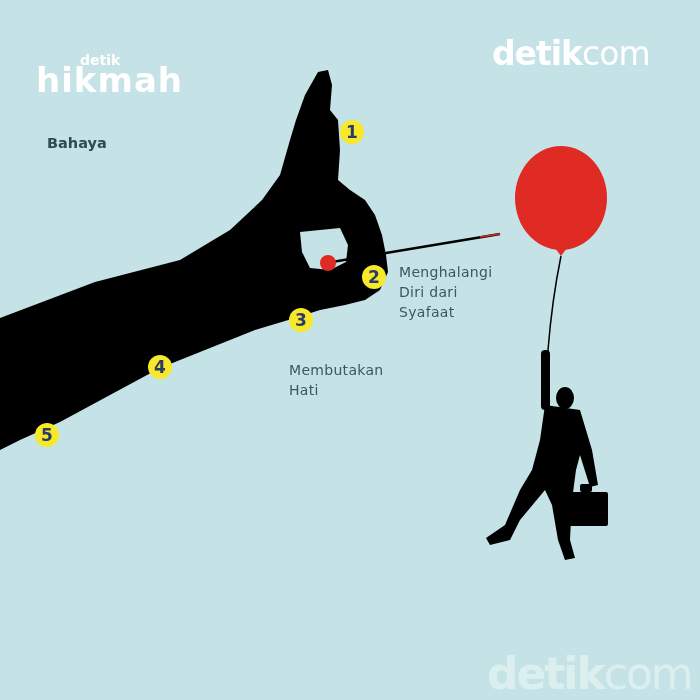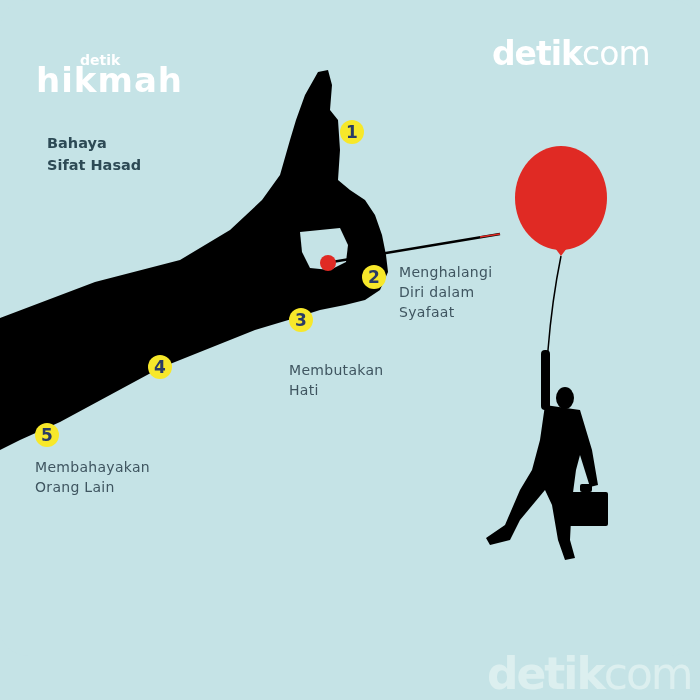--- a/index.html
+++ b/index.html
@@ -46,36 +46,33 @@
 
   <div class="logo-detik-small">detik</div>
   <div class="logo-hikmah">hikmah</div>
 
   <div class="brand-top">
     <b>detik</b><span>com</span>
   </div>
 
   <div class="title">
     <div>Bahaya</div>
-    <div>Sifat Hasad</div>
   </div>
 
   <div class="badge" style="left:340px;top:120px;">1</div>
 
   <div class="badge" style="left:362px;top:265px;">2</div>
   <div class="label" style="left:399px;top:262px;">Menghalangi
-Diri dalam
+Diri dari
 Syafaat</div>
 
   <div class="badge" style="left:289px;top:308px;">3</div>
   <div class="label" style="left:289px;top:360px;">Membutakan
 Hati</div>
 
   <div class="badge" style="left:148px;top:355px;">4</div>
 
   <div class="badge" style="left:35px;top:423px;">5</div>
-  <div class="label" style="left:35px;top:457px;">Membahayakan
-Orang Lain</div>
 
   <div class="brand-bottom">
     <b>detik</b><span>com</span>
   </div>
 </div>
 
 </body></html>

